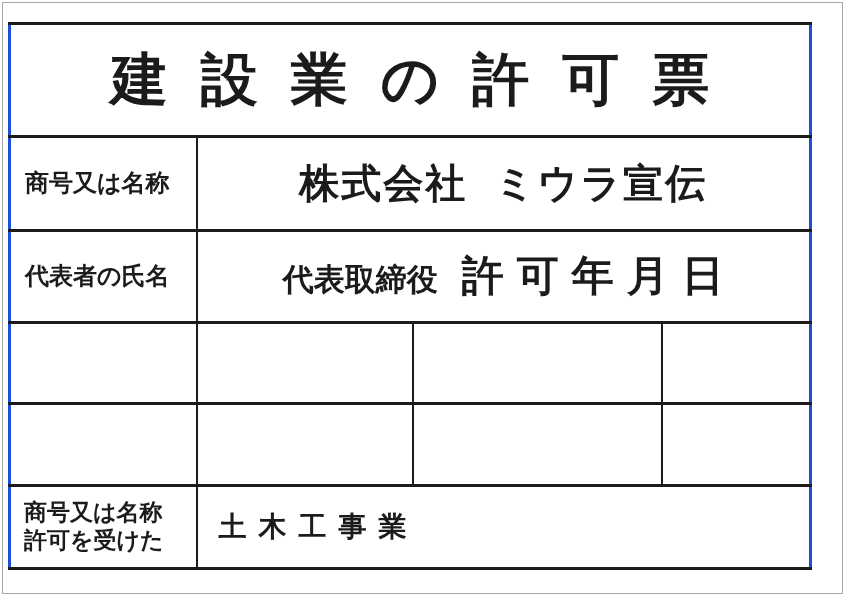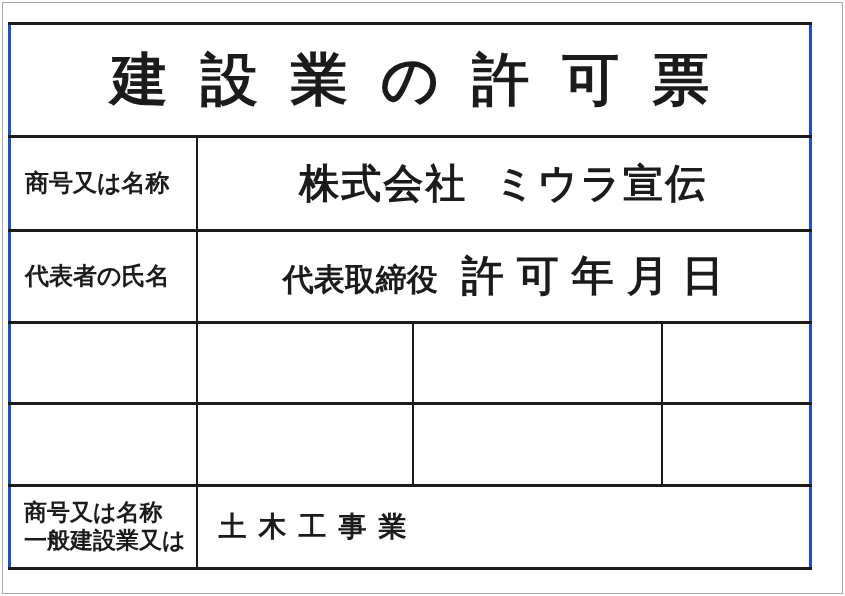--- a/index.html
+++ b/index.html
@@ -126,20 +126,20 @@
   <tr class="r-empty">
     <td></td>
     <td></td>
     <td></td>
     <td></td>
   </tr>
 
   <tr class="r-store">
     <td class="lbl-2line">
       <div>商号又は名称</div>
-      <div>一般建設業又は</div>
+      <div>許可を受けた</div>
     </td>
     <td class="store-val" colspan="3">
       <span>土木工事業</span>
     </td>
   </tr>
 </tbody>
   </table>
 
 </body></html>

